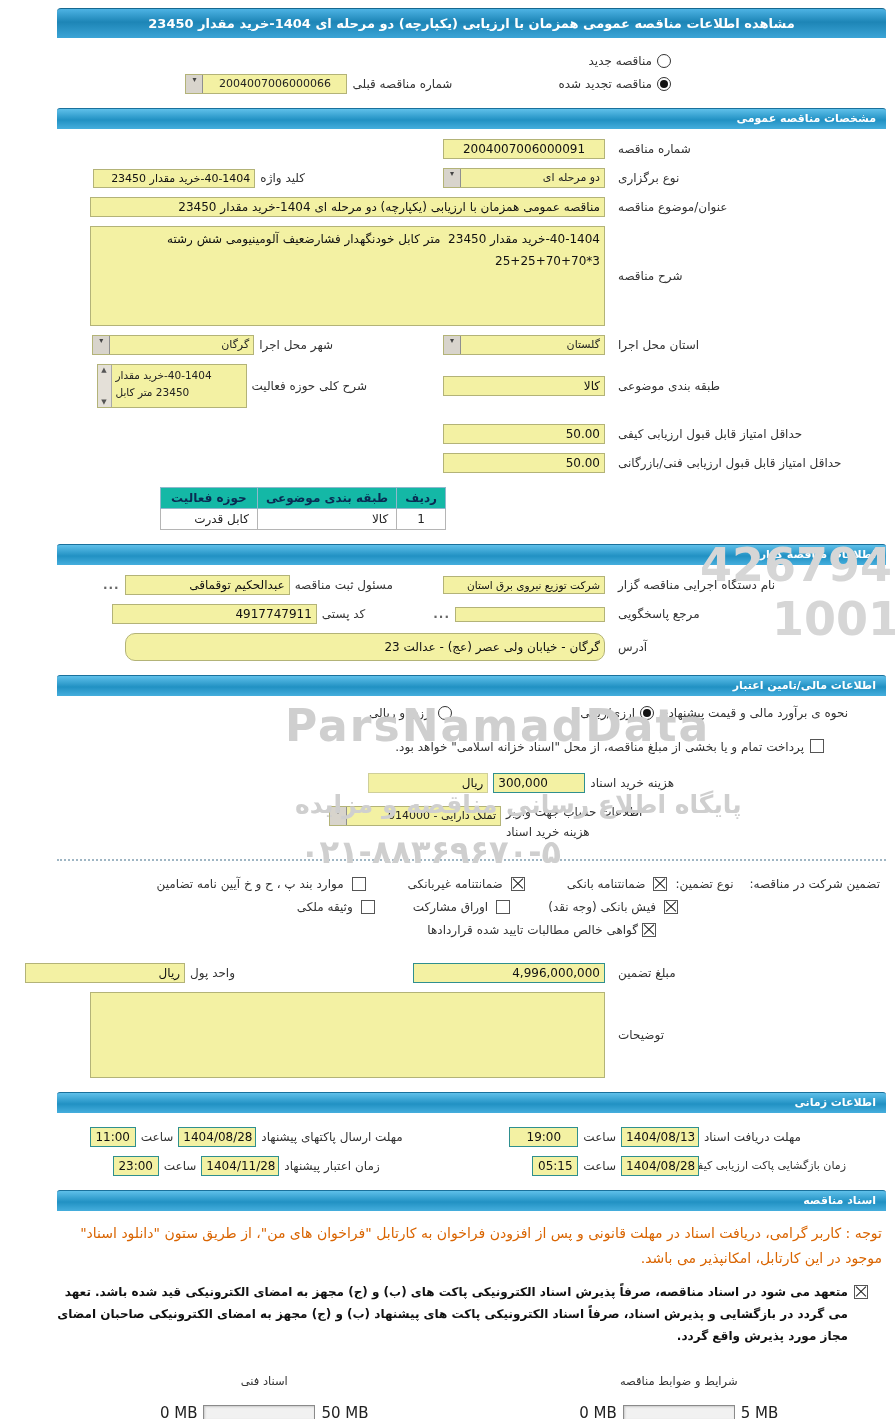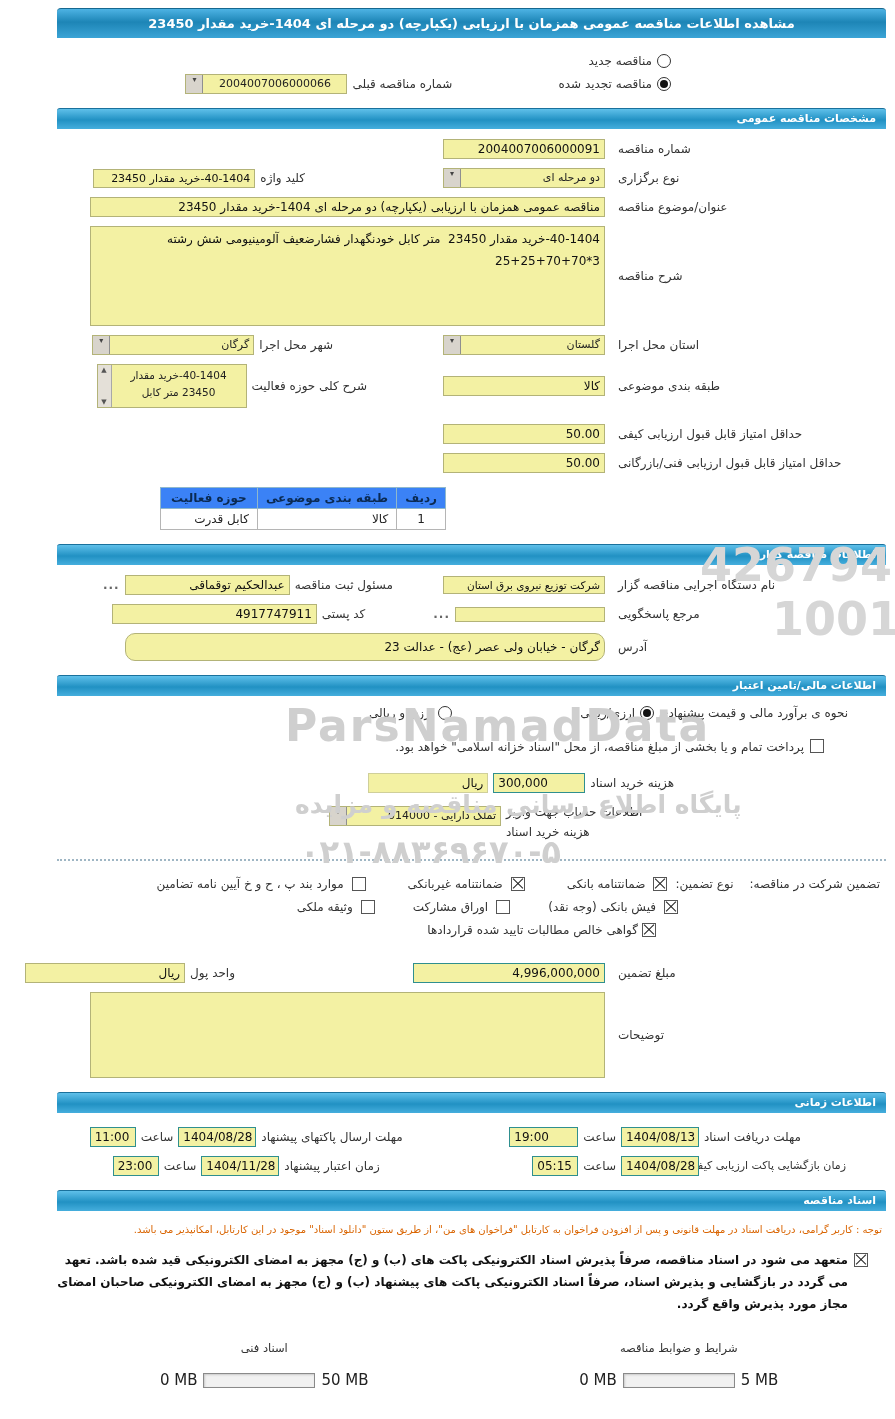--- a/index.html
+++ b/index.html
@@ -12,50 +12,50 @@
     padding:7px 4px;border-top:1px solid #16688f;}
   .secbar{background:linear-gradient(180deg,#5fc0ea 0%,#2191c3 55%,#45aedd 100%);
     border-radius:3px 3px 0 0;color:#fff;font-weight:bold;font-size:11px;
     padding:3px 10px 4px;margin:14px 0 10px;border-top:1px solid #1a719c;}
 
   .frow{display:flex;align-items:center;margin:9px 0;gap:5px;}
   .lab{color:#333;font-size:12px;white-space:nowrap;}
   .lab.main{width:268px;text-align:left;padding-left:8px;flex:none;}
   .field{background:#f3f1a3;border:1px solid #b3b378;padding:2px 4px;min-height:15px;
     font-size:12px;color:#111;box-sizing:border-box;flex:none;}
-  .field.center{}
+  .field.center{text-align:center;}
   .field.teal{border-color:#2f8f8f;}
   .field.noborder{border-color:#cfcf9a;}
   textarea.field{resize:none;font-family:inherit;}
   .combo{display:flex;direction:ltr;flex:none;border:1px solid #b3b378;background:#f3f1a3;height:20px;box-sizing:border-box;}
   .combo .cbtn{width:16px;background:#d8d4cc;border-right:1px solid #8f8f8f;color:#444;
     font-size:8px;line-height:9px;text-align:center;cursor:default;flex:none;}
   .combo .cval{flex:1;direction:rtl;text-align:right;padding:2px 4px;font-size:11px;
     white-space:nowrap;overflow:hidden;color:#222;}
   .rb{width:12px;height:12px;border:1px solid #333;border-radius:50%;background:#fff;
     position:relative;display:inline-block;flex:none;}
   .rb.on::after{content:"";position:absolute;inset:2px;background:#111;border-radius:50%;}
   .cb{width:12px;height:12px;border:1px solid #555;background:#fff;position:relative;display:inline-block;flex:none;}
   .cb.on::before,.cb.on::after{content:"";position:absolute;left:-1px;top:5px;width:14px;height:1px;background:#222;}
   .cb.on::before{transform:rotate(45deg);} .cb.on::after{transform:rotate(-45deg);}
   .dots{color:#666;font-weight:bold;letter-spacing:1px;cursor:pointer;}
   .spacer{flex:none;}
   .dashsep{border:none;border-top:2px dotted #9fb6c4;margin:16px 0;}
 
   table.cat{border-collapse:collapse;margin:14px 440px 4px 0;font-size:12px;}
-  table.cat th{background:#3b82f6;color:#0a2a52;font-weight:bold;padding:3px 8px;border:1px solid #8fb8cc;white-space:nowrap;}
+  table.cat th{background:#14b8a6;color:#0a2a52;font-weight:bold;padding:3px 8px;border:1px solid #8fb8cc;white-space:nowrap;}
   table.cat td{background:#fff;color:#222;padding:3px 8px;border:1px solid #b5b5b5;text-align:right;}
   table.cat td.num{text-align:center;}
 
   .listbox{display:flex;direction:ltr;border:1px solid #b3b378;background:#f3f1a3;width:150px;height:44px;box-sizing:border-box;}
   .listbox .scroll{width:13px;background:#e4e0d8;border-right:1px solid #a8a8a8;display:flex;flex-direction:column;
     justify-content:space-between;align-items:center;font-size:7px;color:#555;padding:1px 0;}
-  .listbox .txt{flex:1;direction:rtl;text-align:center;padding:2px 4px;font-size:10.5px;line-height:1.6;color:#222;overflow:hidden;}
-
-  .note{color:#d96400;font-size:10px;line-height:1.8;margin:2px 4px 10px;}
+  .listbox .txt{flex:1;direction:rtl;text-align:left;padding:2px 4px;font-size:10.5px;line-height:1.6;color:#222;overflow:hidden;}
+
+  .note{color:#d96400;font-size:14px;line-height:1.8;margin:2px 4px 10px;}
   .commit{display:flex;gap:6px;margin:6px 18px 6px 0;align-items:flex-start;}
   .commit .txt{font-weight:bold;color:#111;font-size:12px;line-height:1.85;}
 
   .upgrid{display:grid;grid-template-columns:1fr 1fr;row-gap:38px;margin-top:26px;}
   .upblock{width:270px;margin:0 auto;text-align:center;}
   .upblock .ulabel{font-size:11.5px;color:#333;margin-bottom:16px;white-space:nowrap;}
   .upbar{display:flex;direction:ltr;align-items:center;justify-content:center;gap:6px;font-size:15px;color:#222;}
   .pbar{width:110px;height:13px;border:1px solid #8a8a8a;background:#f1f1f1;
     box-shadow:inset 1px 1px 2px #c9c9c9;direction:ltr;flex:none;}
   .pfill{height:100%;background:#8db832;width:0;}

